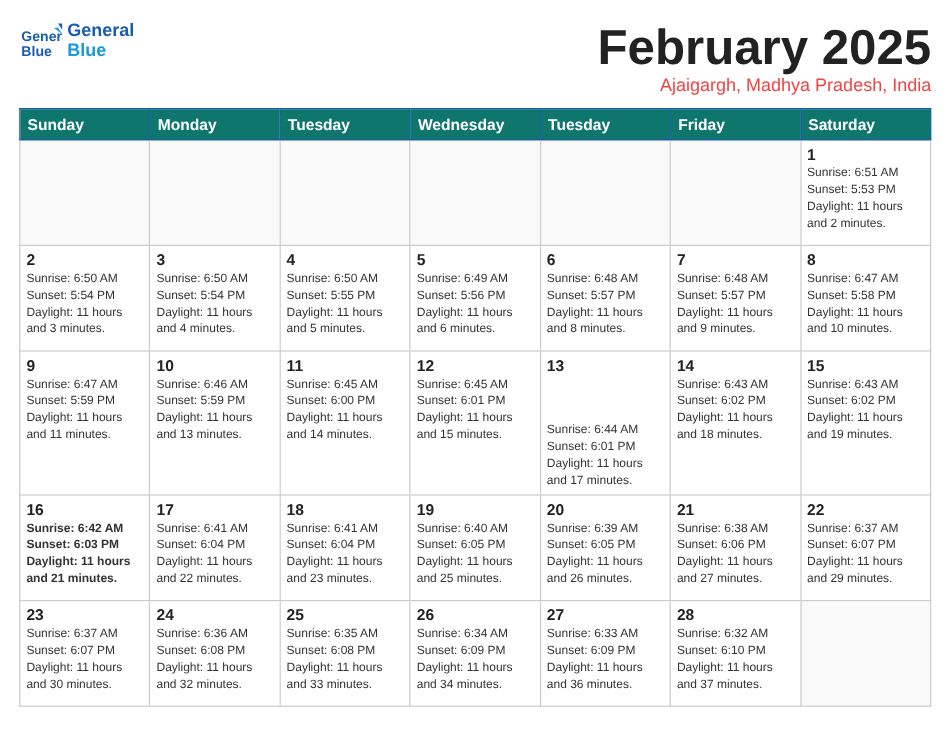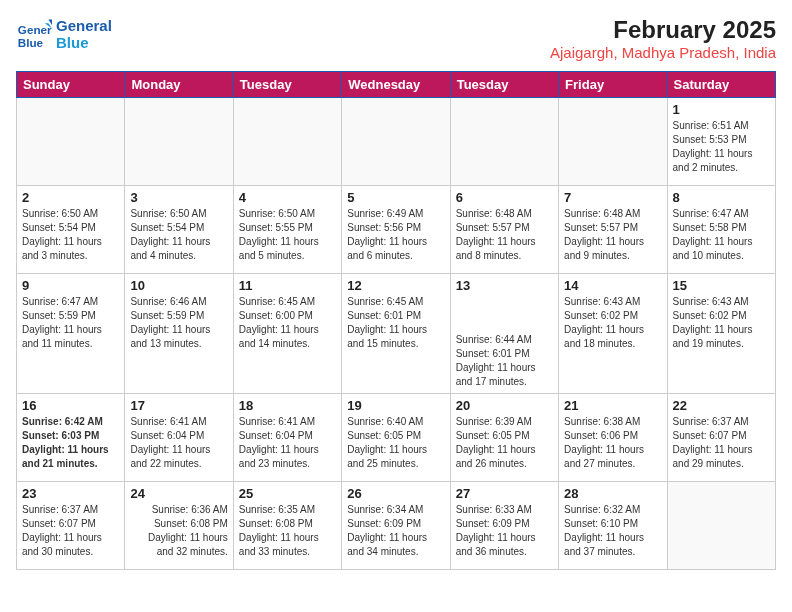--- a/index.html
+++ b/index.html
@@ -20,35 +20,35 @@
       display: flex;
       align-items: center;
       gap: 4px;
     }
     .logo-icon {
       width: 36px;
       height: 36px;
     }
     .title-block { text-align: right; }
     .month-title {
-      font-size: 24px;
+      font-size: 41px;
       font-weight: bold;
       color: #222;
     }
     .location {
       font-size: 15px;
       color: #ef4444;
     }
     table {
       width: 100%;
       border-collapse: collapse;
       table-layout: fixed;
     }
     th {
-      background: #be185d;
+      background: #0f766e;
       color: #fff;
       text-align: left;
       padding: 5px 6px;
       font-size: 13px;
       font-weight: bold;
       border: 1px solid #1a5cad;
     }
     td {
       border: 1px solid #ccc;
       vertical-align: top;
@@ -275,21 +275,21 @@
       <tr>
         <td>
           <div class="day-num">23</div>
           <div class="day-info" style="white-space: pre-line;">Sunrise: 6:37 AM
 Sunset: 6:07 PM
 Daylight: 11 hours
 and 30 minutes.</div>
         </td>
         <td>
           <div class="day-num">24</div>
-          <div class="day-info" style="white-space: pre-line; text-align: right;">Sunrise: 6:36 AM
+          <div class="day-info" style="white-space: pre-line;">Sunrise: 6:36 AM
 Sunset: 6:08 PM
 Daylight: 11 hours
 and 32 minutes.</div>
         </td>
         <td>
           <div class="day-num">25</div>
           <div class="day-info" style="white-space: pre-line;">Sunrise: 6:35 AM
 Sunset: 6:08 PM
 Daylight: 11 hours
 and 33 minutes.</div>

